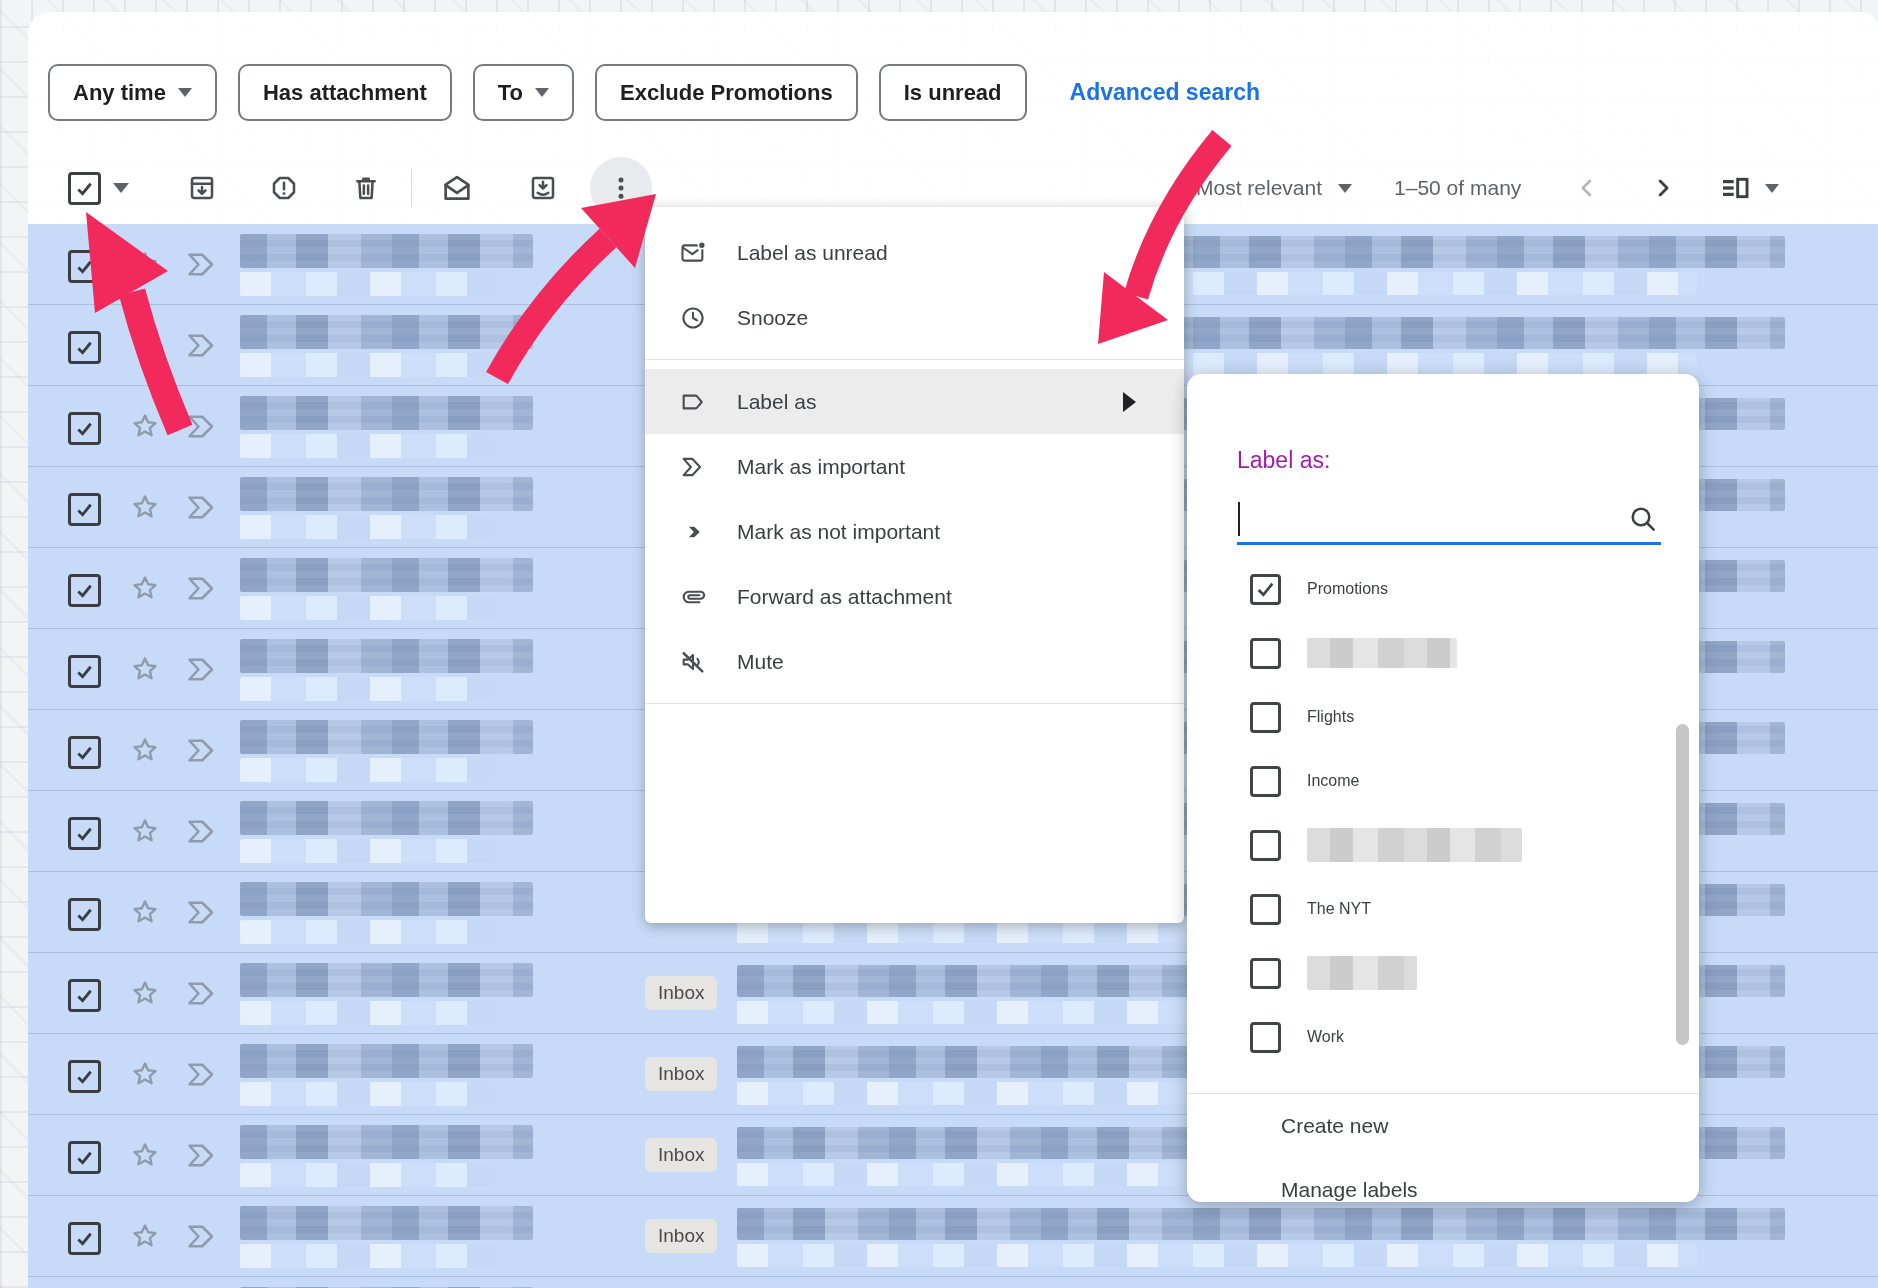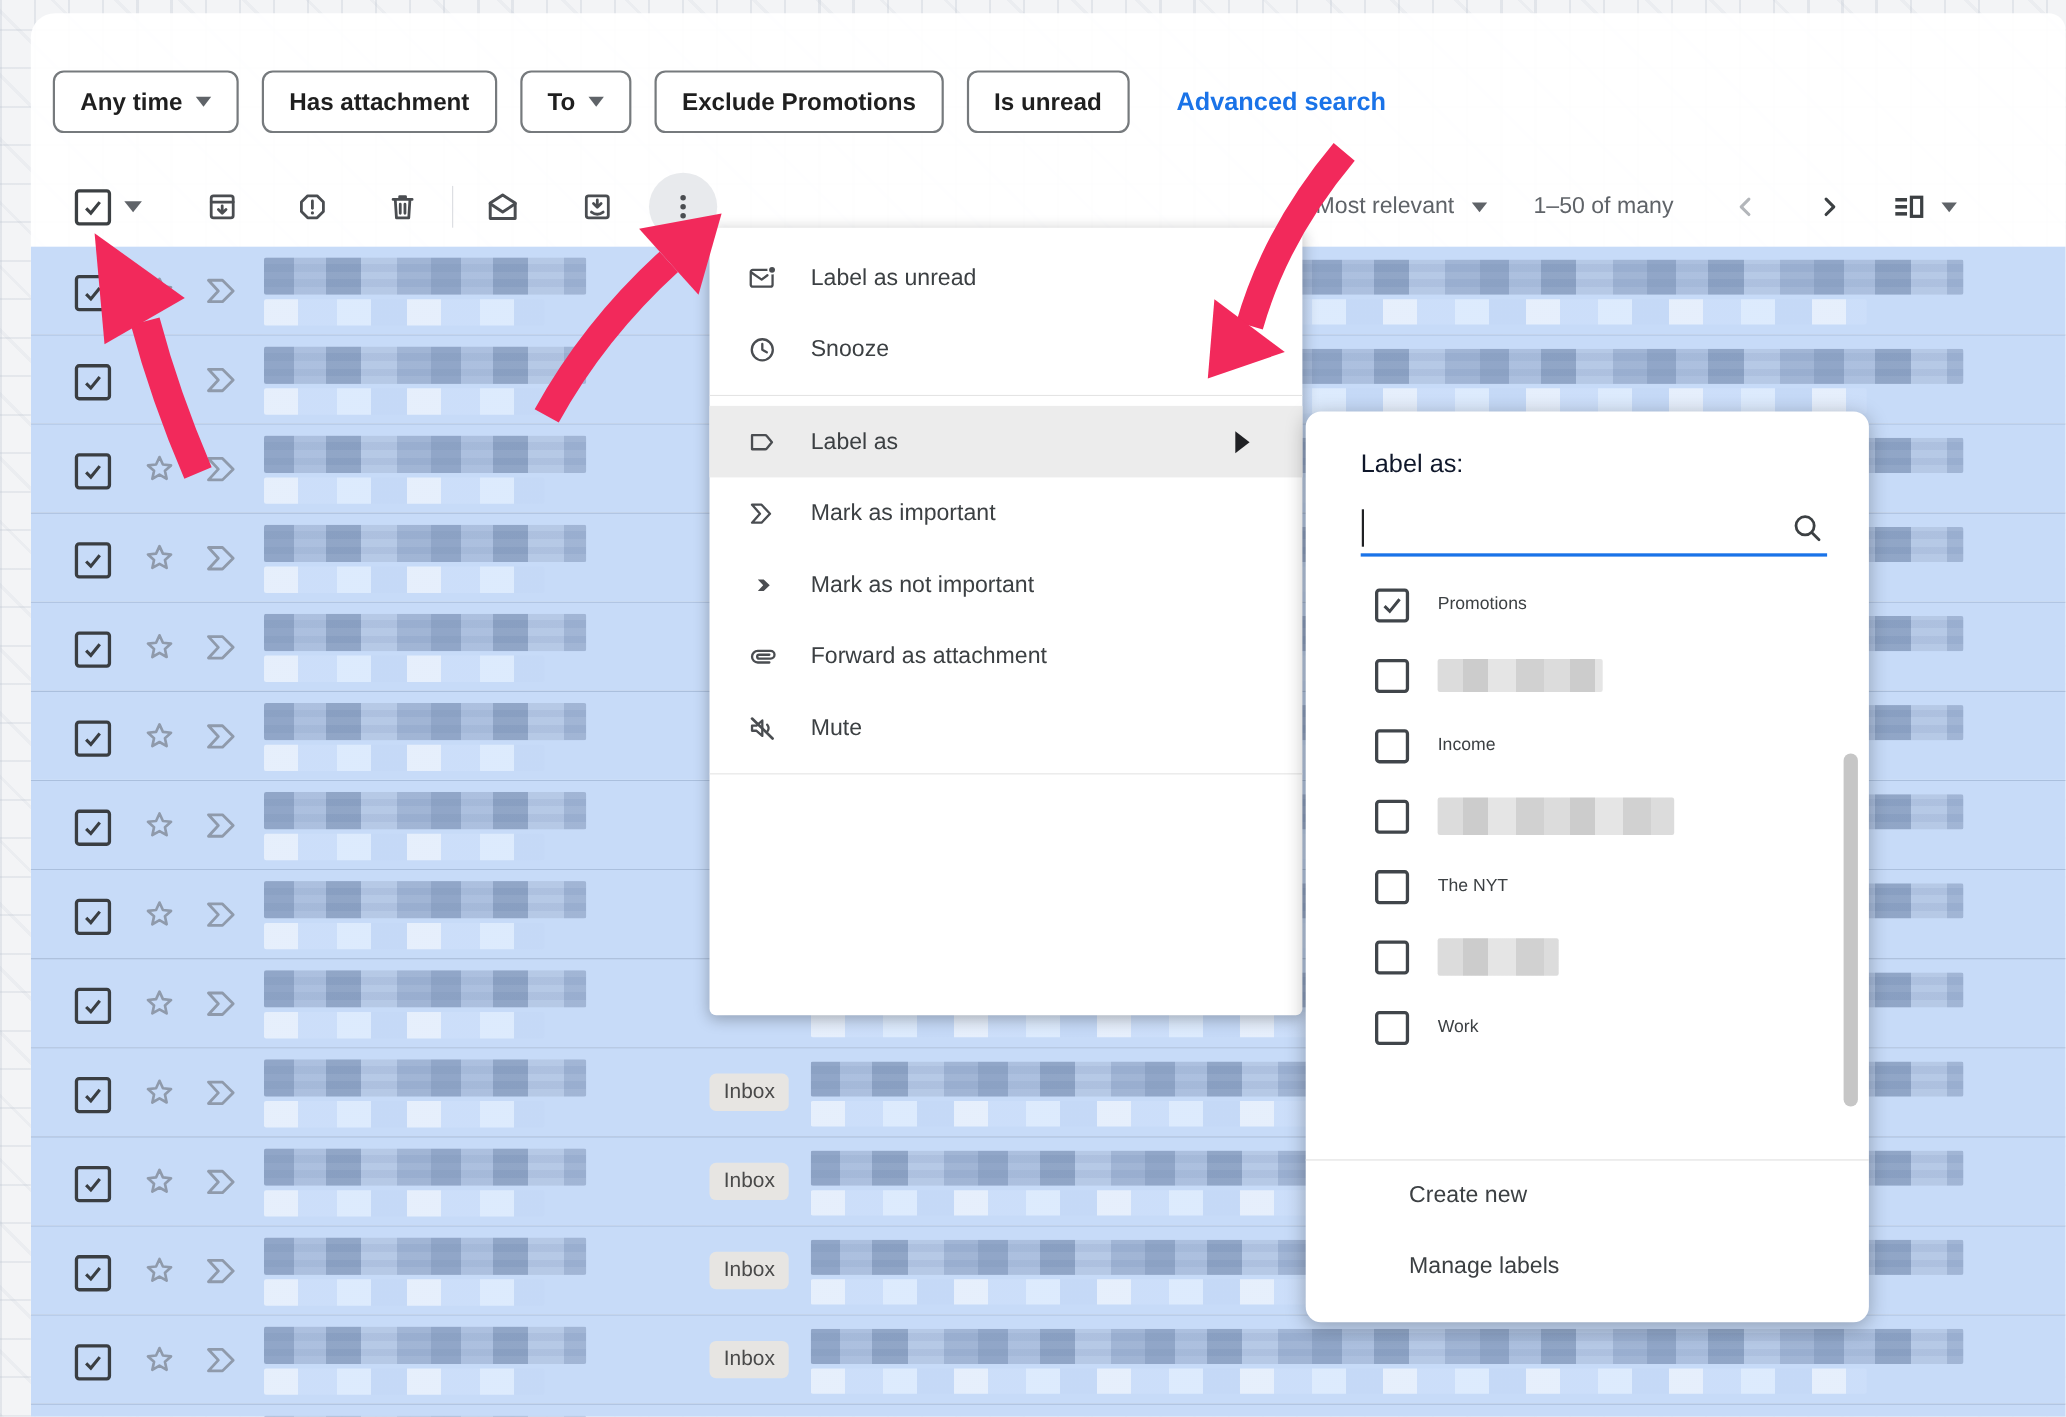--- a/index.html
+++ b/index.html
@@ -74,21 +74,21 @@
     cursor:pointer;position:relative;}
   .menu-item .mi{width:28px;height:28px;margin-right:30px;flex:0 0 auto;}
   .menu-item.hl{background:#ececec;}
   .menu-sep{height:1px;background:#e4e4e4;margin:9px 0;}
   .sub-arrow{position:absolute;right:48px;top:50%;transform:translateY(-50%);width:0;height:0;
     border-top:10px solid transparent;border-bottom:10px solid transparent;border-left:13px solid #202124;}
 
   
   .label-panel{position:absolute;left:1187px;top:374px;width:512px;height:828px;background:#fff;
     border-radius:14px;box-shadow:0 4px 18px rgba(0,0,0,.28);z-index:11;box-sizing:border-box;}
-  .lp-title{padding:34px 0 0 50px;font-size:23px;color:#0f172a;}
+  .lp-title{padding:34px 0 0 50px;font-size:23px;color:#a21caf;margin-top:39px;}
   .lp-search{position:relative;margin:22px 38px 0 50px;height:46px;border-bottom:3px solid #1a73e8;}
   .lp-search input{position:absolute;left:0;top:0;width:85%;height:100%;border:none;outline:none;
     font-size:21px;background:transparent;padding:0;color:#202124;}
   .lp-cursor{position:absolute;left:1px;top:6px;width:2px;height:34px;background:#202124;}
   .lp-mag{position:absolute;right:2px;top:7px;}
   .lp-list{margin-top:12px;height:536px;overflow:hidden;position:relative;}
   .lp-item{display:flex;align-items:center;height:64px;padding-left:63px;font-size:16px;color:#3c4043;cursor:pointer;}
   .lp-cb{width:31px;height:31px;border:3px solid #40454a;border-radius:4px;margin-right:26px;flex:0 0 auto;
     display:flex;align-items:center;justify-content:center;box-sizing:border-box;background:#fff;}
   .pxg{background:repeating-linear-gradient(90deg,#dcdcdc 0 23px,#cccccc 23px 46px,#e5e5e5 46px 71px,#d1d1d1 71px 97px);
@@ -593,20 +593,24 @@
           </svg>
         </span>
         <span>Promotions</span>
       </div>
       <div class="lp-item">
         <span class="lp-cb"></span>
         <span class="pxg" style="width:150px;height:30px;display:inline-block;"></span>
       </div>
       <div class="lp-item">
         <span class="lp-cb"></span>
+        <span>Flights</span>
+      </div>
+      <div class="lp-item">
+        <span class="lp-cb"></span>
         <span>Income</span>
       </div>
       <div class="lp-item">
         <span class="lp-cb"></span>
         <span class="pxg" style="width:215px;height:34px;display:inline-block;"></span>
       </div>
       <div class="lp-item">
         <span class="lp-cb"></span>
         <span>The NYT</span>
       </div>

